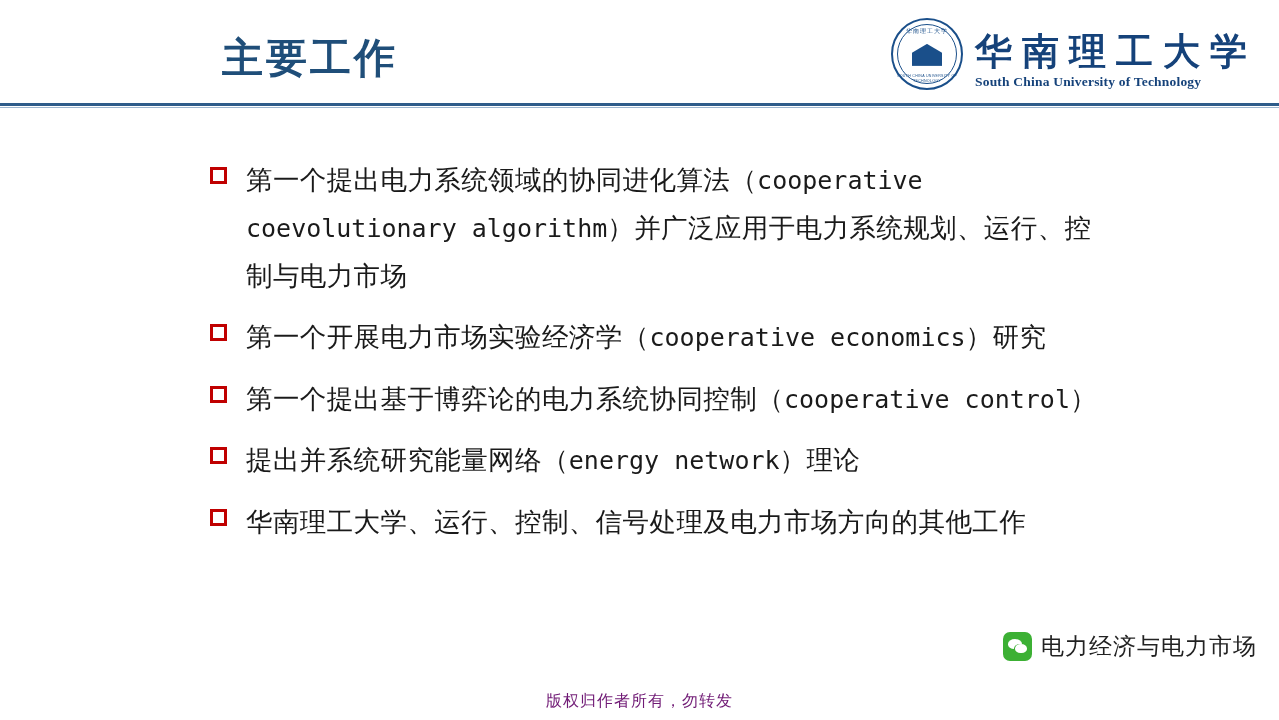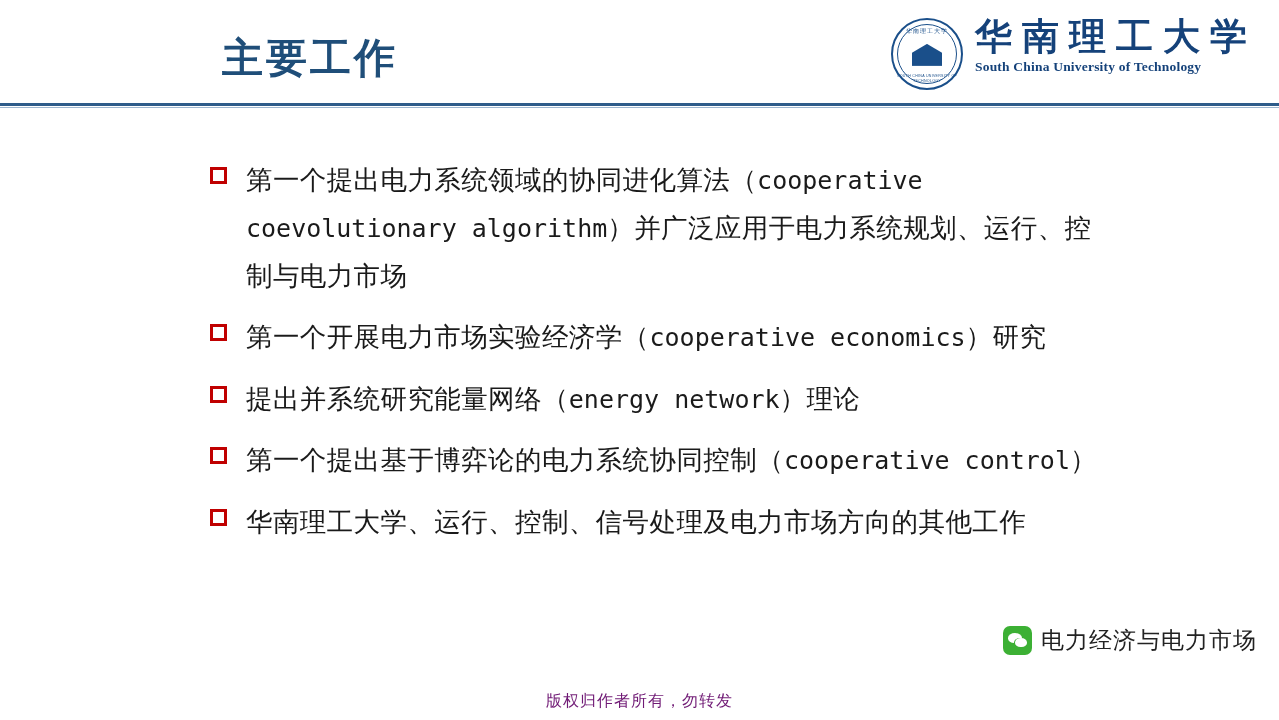--- a/index.html
+++ b/index.html
@@ -52,21 +52,21 @@
     top: 107px;
     height: 1px;
     background: #9db6cf;
   }
   
   .logo {
     position: absolute;
     right: 22px;
     top: 18px;
     display: flex;
-    align-items: flex-start;
+    align-items: flex-end;
     gap: 12px;
   }
   .logo-seal {
     width: 68px;
     height: 68px;
     border-radius: 50%;
     border: 2px solid #1a4f8a;
     position: relative;
     flex: none;
     background: #ffffff;
@@ -173,21 +173,21 @@
     bottom: 8px;
     text-align: center;
     font-size: 16px;
     color: #701a75;
     font-family: "DejaVu Sans", "Liberation Sans", sans-serif;
     letter-spacing: 1px;
   }
   .wechat-block {
     position: absolute;
     right: 22px;
-    bottom: 64px;
+    bottom: 58px;
     display: flex;
     align-items: center;
     gap: 9px;
   }
   .wechat-icon {
     width: 29px;
     height: 29px;
     border-radius: 7px;
     background: #3cb034;
     position: relative;
@@ -252,26 +252,26 @@
       <div class="bullet-text"><span>第一个提出电力系统领域的协同进化算法（</span><span class="mono">cooperative coevolutionary algorithm</span><span>）并广泛应用于电力系统规划、运行、控制与电力市场</span></div>
     </div>
 
     <div class="bullet">
       <div class="bullet-marker"></div>
       <div class="bullet-text"><span>第一个开展电力市场实验经济学（</span><span class="mono">cooperative economics</span><span>）研究</span></div>
     </div>
 
     <div class="bullet">
       <div class="bullet-marker"></div>
+      <div class="bullet-text"><span>第一个提出基于博弈论的电力系统协同控制（</span><span class="mono">cooperative control</span><span>）</span></div>
+    </div>
+
+    <div class="bullet">
+      <div class="bullet-marker"></div>
       <div class="bullet-text"><span>提出并系统研究能量网络（</span><span class="mono">energy network</span><span>）理论</span></div>
-    </div>
-
-    <div class="bullet">
-      <div class="bullet-marker"></div>
-      <div class="bullet-text"><span>第一个提出基于博弈论的电力系统协同控制（</span><span class="mono">cooperative control</span><span>）</span></div>
     </div>
 
     <div class="bullet">
       <div class="bullet-marker"></div>
       <div class="bullet-text"><span>华南理工大学、运行、控制、信号处理及电力市场方向的其他工作</span></div>
     </div>
 
   </div>
 
   <div class="wechat-block">

